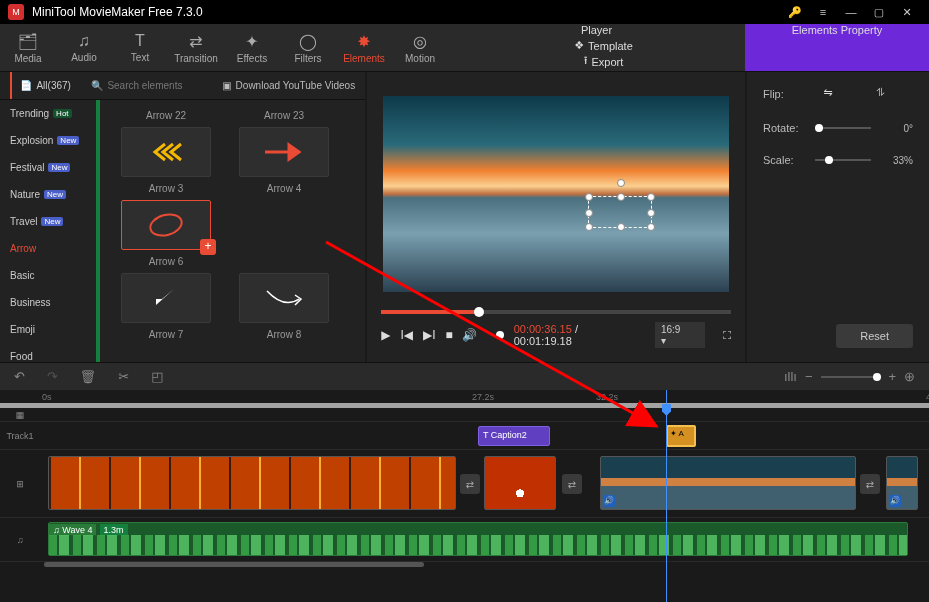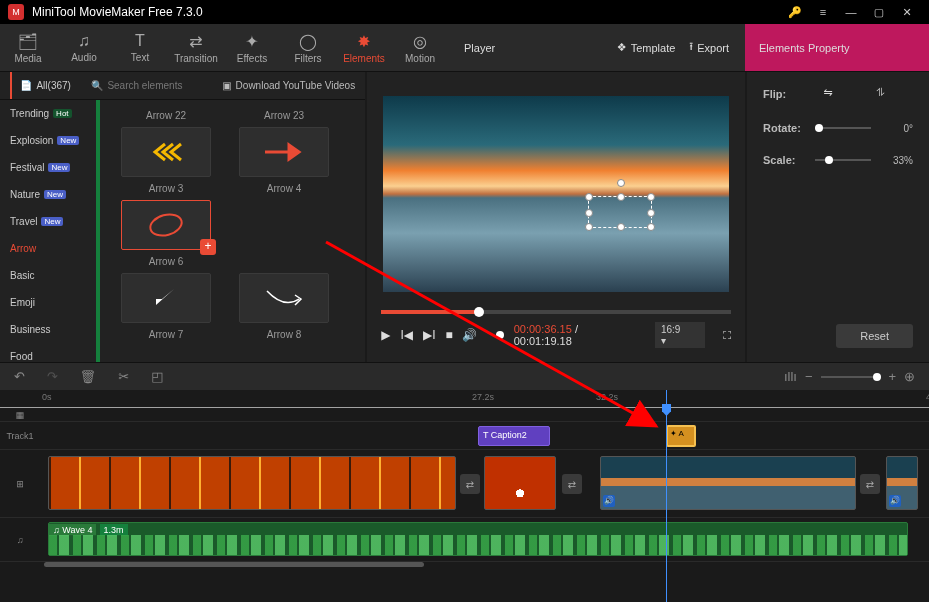--- a/index.html
+++ b/index.html
@@ -10,25 +10,25 @@
 .titlebar .title { color: #fff; font-size: 12px; font-weight: 400; flex: 1; }
 .titlebar .winbtn { width: 28px; height: 24px; display: flex; align-items: center; justify-content: center; color: #ccc; cursor: pointer; }
 .key-icon { color: #f5b800; }
 
 .topbar { height: 48px; background: #2a2a2a; display: flex; border-bottom: 1px solid #111; }
 .tool-tabs { display: flex; }
 .tool-tab { width: 56px; display: flex; flex-direction: column; align-items: center; justify-content: center; gap: 2px; cursor: pointer; font-size: 10px; color: #aaa; }
 .tool-tab.active { color: #e94b35; }
 .tool-tab .ico { font-size: 16px; }
 
-.player-hdr, .prop-hdr { display: flex; align-items: center; padding: 0 14px; font-size: 11px; color: #ddd; }
+.player-hdr, .prop-hdr { display: flex; align-items: center; padding: 0 14px; font-size: 11px; color: #ddd; flex-direction: column; }
 .player-hdr { flex: 1; margin-left: 2px; background:#2a2a2a;}
 .player-hdr .spacer { flex: 1; }
 .hdr-btn { display: flex; align-items: center; gap: 4px; margin-left: 14px; cursor: pointer; color:#ddd;}
-.prop-hdr { width: 184px; background:#be185d; margin-left:2px;text-align:center;}
+.prop-hdr { width: 184px; background:#6d28d9; margin-left:2px;text-align:center;}
 
 .main-row { display: flex; height: 290px; }
 
 .left-panel { width: 370px; background: #222; display: flex; flex-direction: column; }
 .lp-bar { height: 28px; display: flex; align-items: center; padding: 0 10px; border-bottom: 1px solid #111; font-size: 10px; }
 .lp-bar .cat { display: flex; align-items: center; gap: 4px; border-left: 2px solid #e94b35; padding-left: 8px; height: 100%; }
 .lp-bar .search { flex: 1; display: flex; align-items: center; gap: 4px; color: #777; margin-left: 20px; }
 .lp-bar .dl { display: flex; align-items: center; gap: 4px; color: #bbb; cursor:pointer;}
 
 .lp-body { display: flex; flex: 1; overflow: hidden; }
@@ -59,37 +59,37 @@
 
 .p-ctrl { display: flex; align-items: center; gap: 10px; margin-top: 8px; color:#ddd;}
 .p-ctrl .ico { cursor: pointer; font-size: 12px; }
 .p-time { margin-left: auto; font-size: 11px; }
 .p-time .cur { color: #e94b35; }
 .aspect-sel { background: #333; border: none; color: #ccc; font-size: 10px; padding: 2px 18px 2px 6px; margin-left: 10px; position:relative;}
 .fs-btn { margin-left: 8px; cursor:pointer;}
 
 .prop-panel { width: 184px; background: #222; padding: 14px 16px; display: flex; flex-direction: column; }
 .prop-row { display: flex; align-items: center; margin-bottom: 20px; font-size: 11px; color:#bbb;}
-.prop-row .lbl { width: 44px; font-weight: bold; }
+.prop-row .lbl { width: 44px; }
 .prop-row .ctrls { flex: 1; display: flex; justify-content: space-around; align-items:center;}
 .flip-btn { width: 20px; height: 16px; cursor:pointer; color:#ddd;}
 .slider { flex: 1; height: 2px; background: #555; position: relative; margin: 0 8px;}
 .slider .kn { position: absolute; width: 8px; height: 8px; background: #fff; border-radius: 50%; top: -3px; }
 .prop-val { width: 34px; text-align: right; font-size:10px;}
 .prop-panel .spacer { flex: 1; }
 .reset-btn { align-self: flex-end; background: #3a3a3a; color: #ccc; border: none; padding: 6px 24px; border-radius: 3px; cursor: pointer; font-size:11px;}
 
 .tl-toolbar { height: 28px; background: #2a2a2a; display: flex; align-items: center; padding: 0 14px; gap: 22px; color: #888; border-top: 1px solid #111;}
 .tl-toolbar .ico { cursor: pointer; font-size: 13px; }
 .tl-toolbar .zoom { margin-left: auto; display: flex; align-items: center; gap: 8px; }
 .zoom-track{width:60px; height:2px; background:#555; position:relative;}
 .zoom-track .kn{position:absolute; right:0; top:-3px; width:8px;height:8px;background:#fff;border-radius:50%;}
 
 .timeline { flex: 1; background: #1a1a1a; overflow: auto; position: relative; height: 212px;}
-.tl-ruler { height: 18px; border-bottom: 1px solid #a3a3a3; position: relative; padding-left: 40px; font-size:9px; color:#777;}
+.tl-ruler { height: 18px; border-bottom: 5px solid #a3a3a3; position: relative; padding-left: 40px; font-size:9px; color:#777;}
 .tl-ruler span{position:absolute; top:2px;}
 .tl-row { display: flex; align-items: center; border-bottom: 1px solid #2a2a2a; position:relative;}
 .tl-head { width: 40px; display: flex; align-items: center; justify-content: center; color: #888; font-size: 9px; align-self:stretch;}
 .tl-content { flex: 1; position: relative; height: 100%; }
 
 .track-row{height:28px;}
 .caption-clip { position: absolute; left: 438px; top: 4px; height: 20px; width: 72px; background: #6040c0; border-radius: 2px; font-size: 9px; color: #fff; padding: 3px 4px; border:1px solid #8060e0;}
 .elem-clip { position: absolute; left: 626px; top: 3px; height: 22px; width: 30px; background: #d49020; border: 2px solid #f5c050; border-radius: 2px; font-size:8px; color:#000; padding:2px; overflow:hidden;}
 
 .video-row{height:68px;}
@@ -182,22 +182,22 @@
     </div>
     <div class="lp-body">
       <div class="cat-list" id="cat-list">
           <div class="cat-item">Trending <span class="badge hot">Hot</span></div>
           <div class="cat-item">Explosion <span class="badge new">New</span></div>
           <div class="cat-item">Festival <span class="badge new">New</span></div>
           <div class="cat-item">Nature <span class="badge new">New</span></div>
           <div class="cat-item">Travel <span class="badge new">New</span></div>
           <div class="cat-item active">Arrow</div>
           <div class="cat-item">Basic</div>
+          <div class="cat-item">Business</div>
           <div class="cat-item">Emoji</div>
-          <div class="cat-item">Business</div>
           <div class="cat-item">Food</div>
         </div>
       <div class="elem-grid">
 
         <div class="elem-row">
           <div class="elem-cell">
               <div class="elem-label">Arrow 22</div>
             </div>
           <div class="elem-cell">
               <div class="elem-label">Arrow 23</div>

